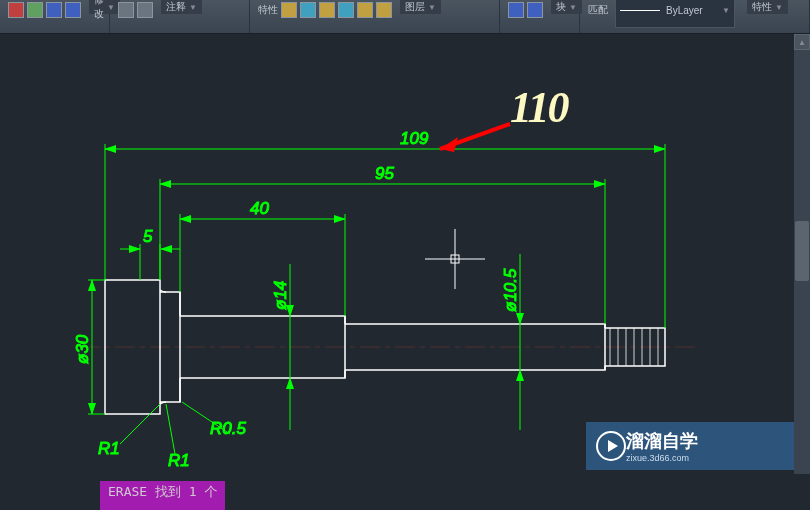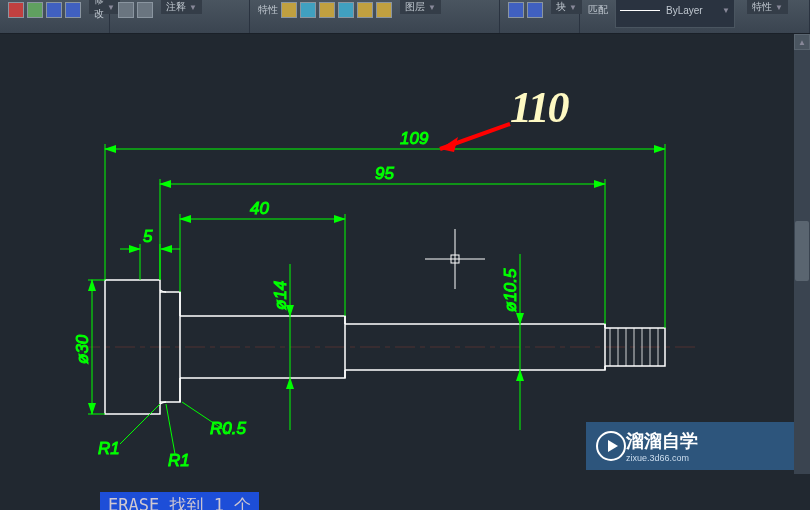--- a/index.html
+++ b/index.html
@@ -164,24 +164,24 @@
       font-weight: bold;
     }
     .logo-text-sub {
       font-size: 9px;
       color: #cde;
     }
     .cmdline {
       position: absolute;
       left: 100px;
       bottom: 0;
-      height: 18px;
-      background: #1d4ed8;
+      height: 29px;
+      background: #a21caf;
       color: #d0c8d0;
-      font-size: 17px;
+      font-size: 13px;
       padding: 2px 8px;
       font-family: Consolas, monospace;
     }
     .scrollbar-v {
       position: absolute;
       right: 0;
       top: 34px;
       width: 16px;
       height: 440px;
       background: #3a4450;

